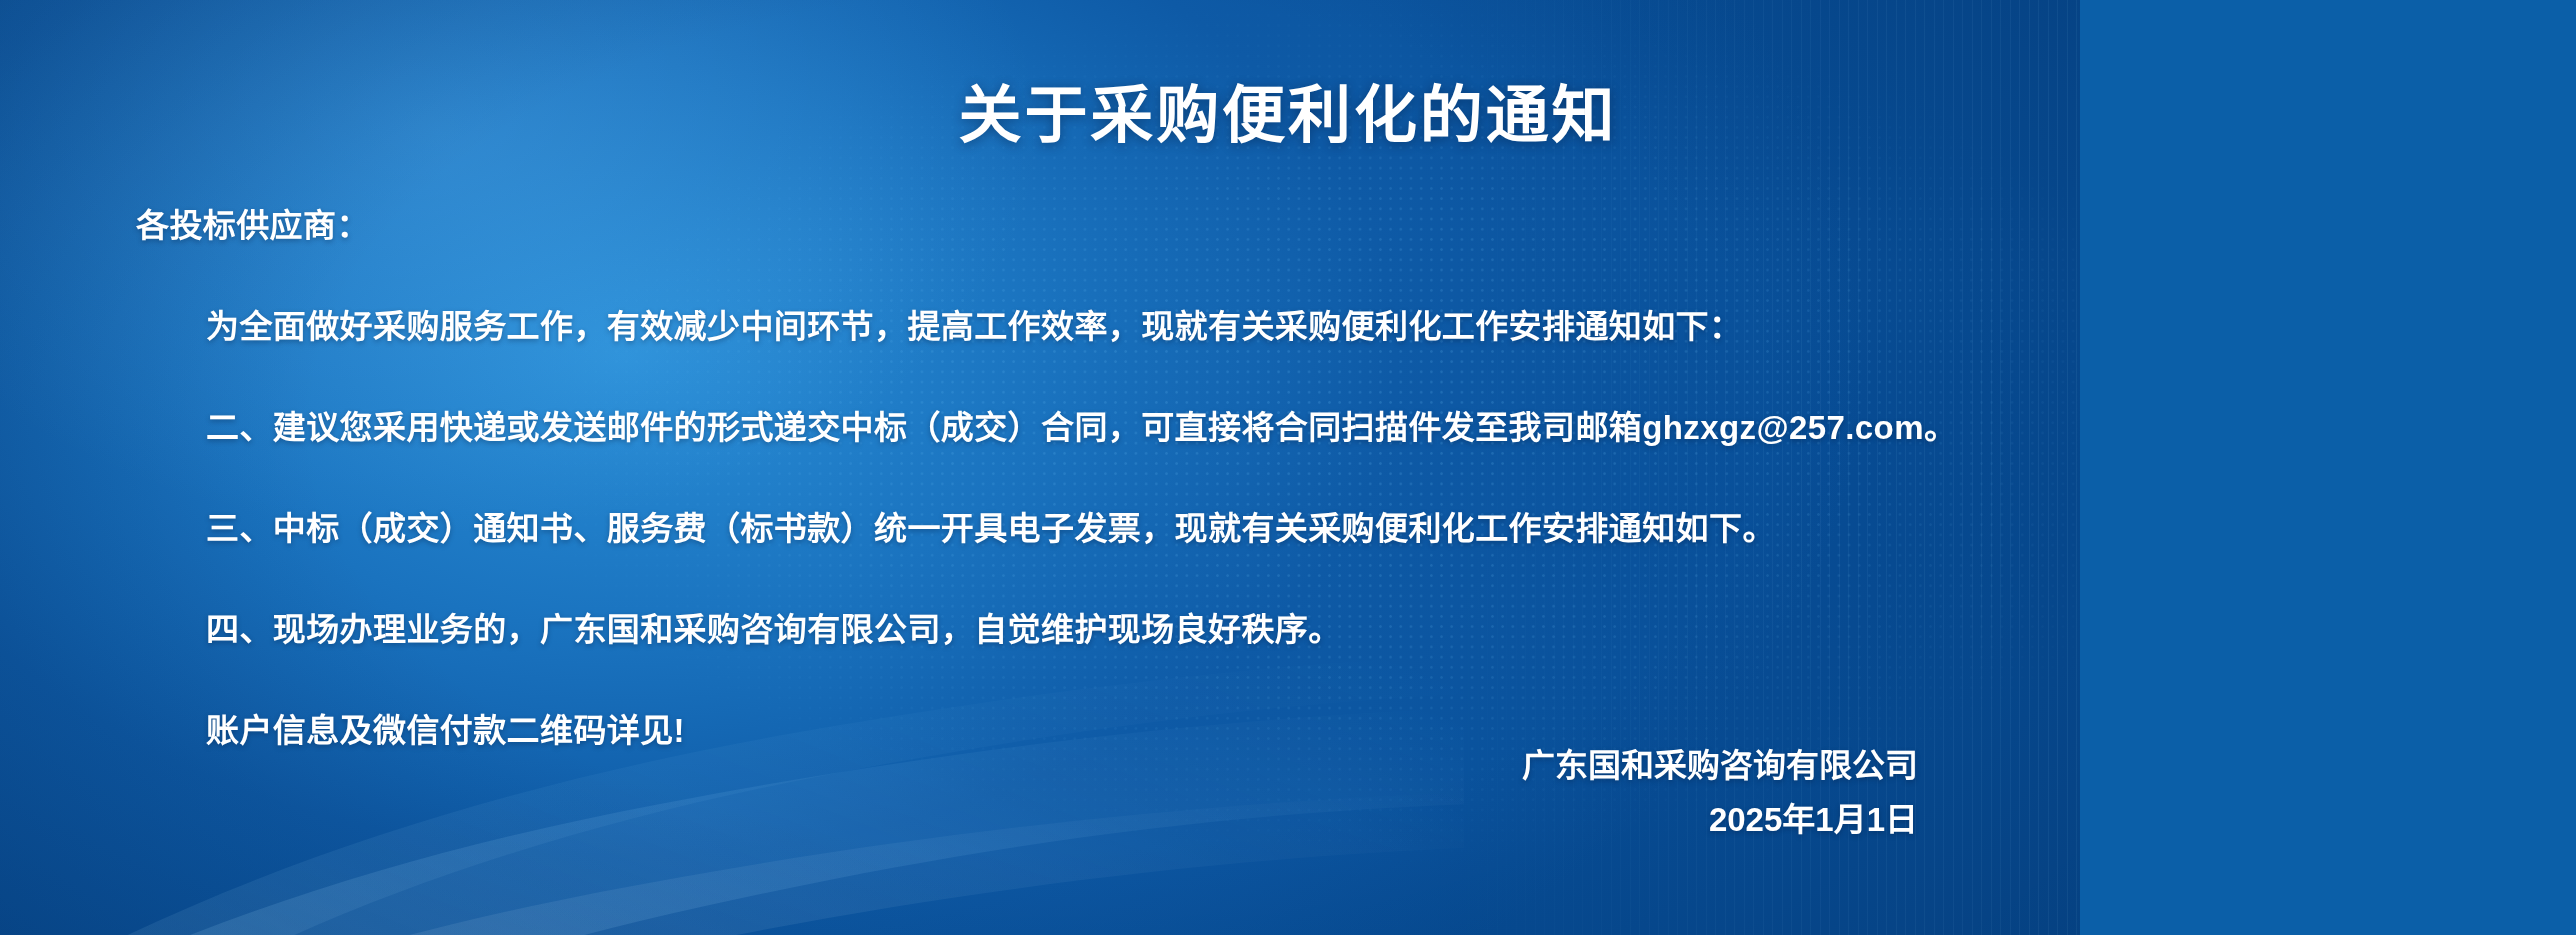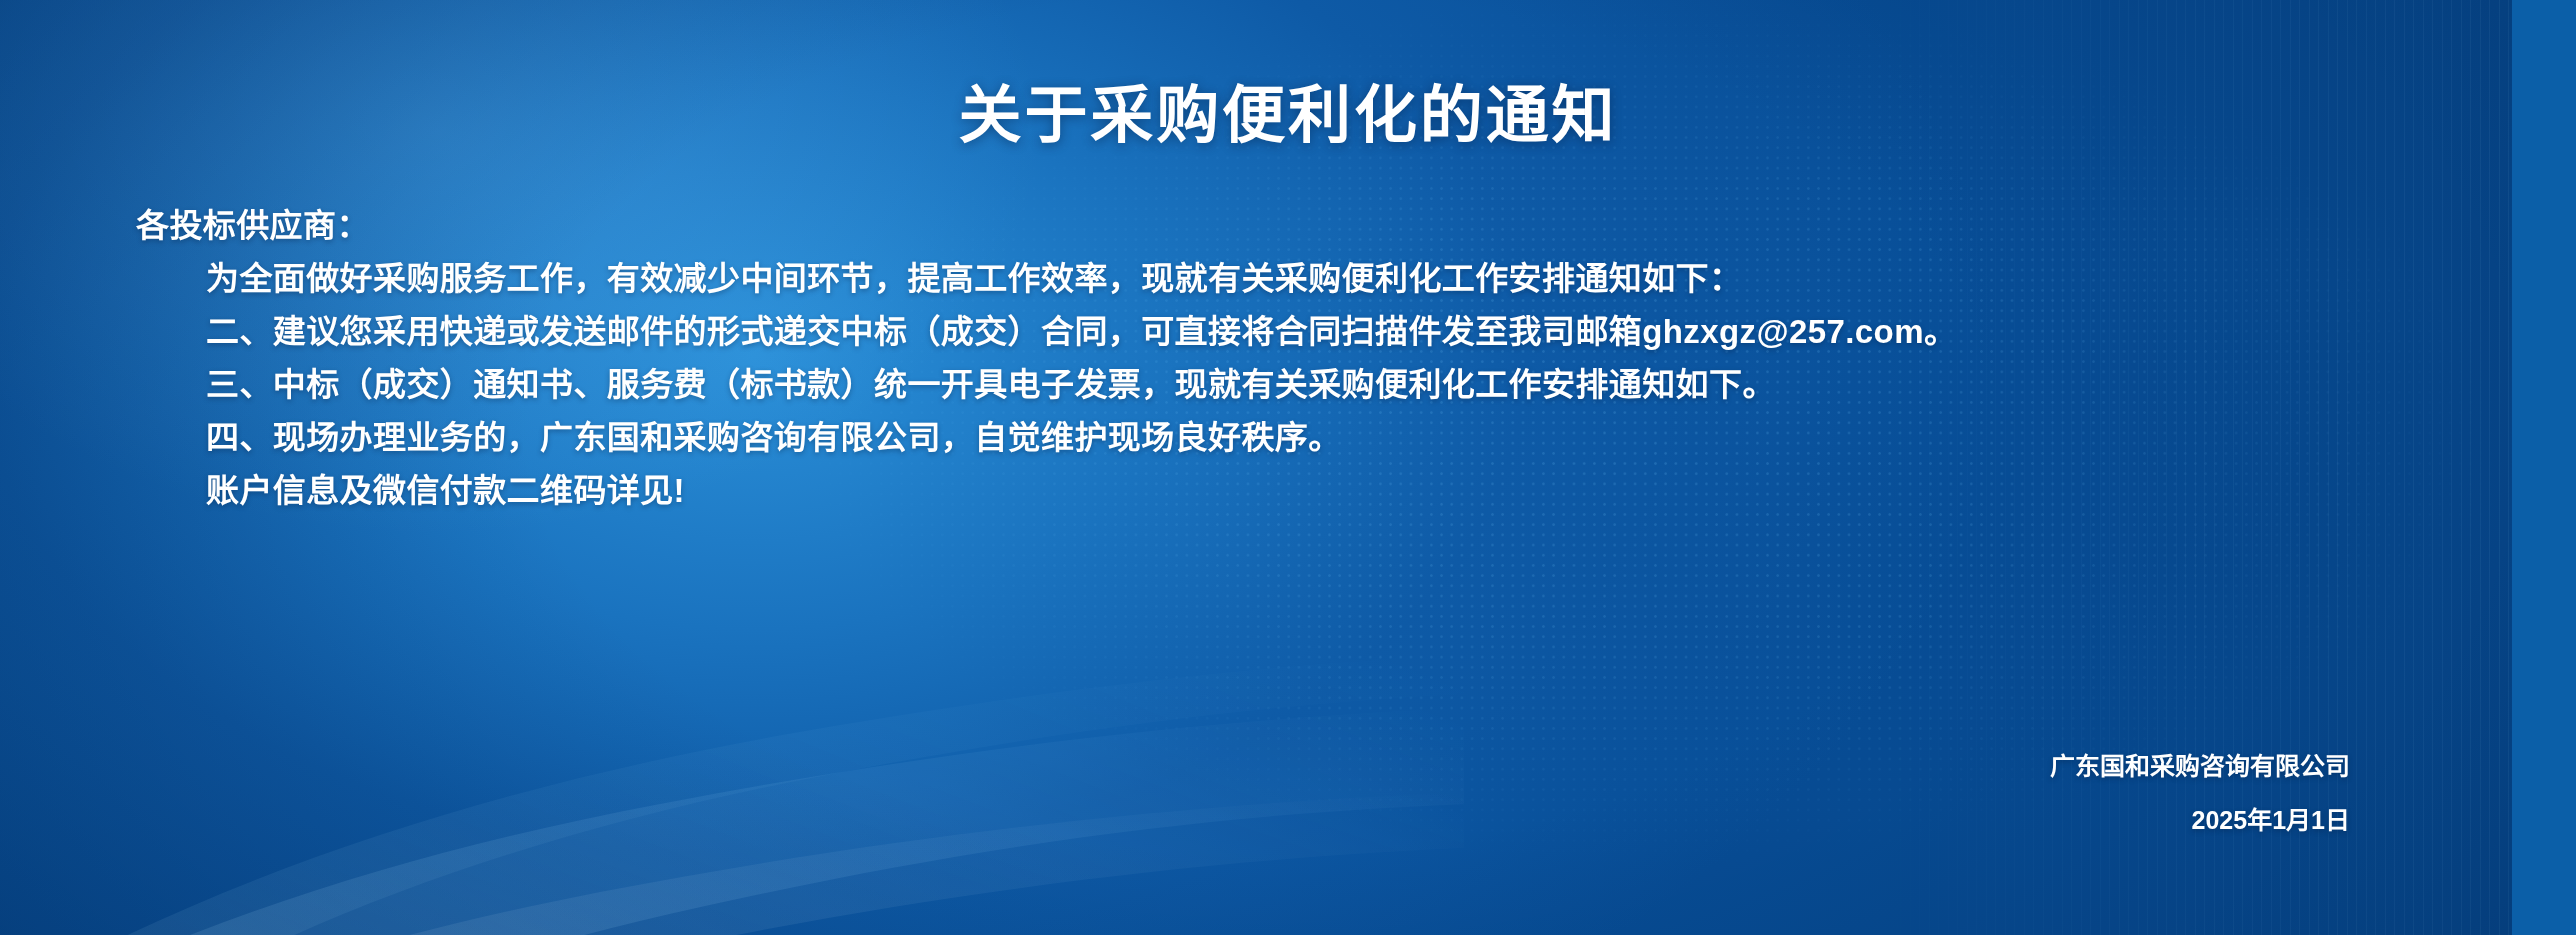--- a/index.html
+++ b/index.html
@@ -11,21 +11,21 @@
     overflow: hidden;
   }
 
   body {
     font-family: "Liberation Sans", "DejaVu Sans", sans-serif;
     background: #0b5fa8;
   }
 
   .banner {
     position: relative;
-    width: 2512px;
+    width: 2080px;
     height: 936px;
     overflow: hidden;
     
     background:
       radial-gradient(ellipse 1244px 805px at 30% 38%, #2a8fd8 0%, #1a73bf 34%, #0e5aa6 62%, #074d96 100%),
       linear-gradient(180deg, #0a5ba6 0%, #0b63b0 45%, #0a5ba4 100%);
   }
 
   
   .map-dots {
@@ -106,30 +106,30 @@
     width: 2291px;
     color: #ffffff;
     font-size: 33px;
     line-height: 53px;
     font-weight: bold;
     letter-spacing: 0.4px;
     text-shadow: 0 1.5px 5.1px rgba(0, 25, 60, 0.35);
   }
 
   .para { margin: 0; }
-  .indent { text-indent: 70px; }
+  .indent { text-indent: 70px; margin-top: 48px; }
 
   .sign {
     position: absolute;
     right: 162px;
     top: 739px;
     width: 878px;
     text-align: right;
     color: #ffffff;
-    font-size: 25px;
+    font-size: 33px;
     font-weight: bold;
     line-height: 54px;
     text-shadow: 0 1.5px 5.1px rgba(0, 25, 60, 0.35);
   }
 </style>
 </head>
 <body>
 
 <div class="banner">
 

